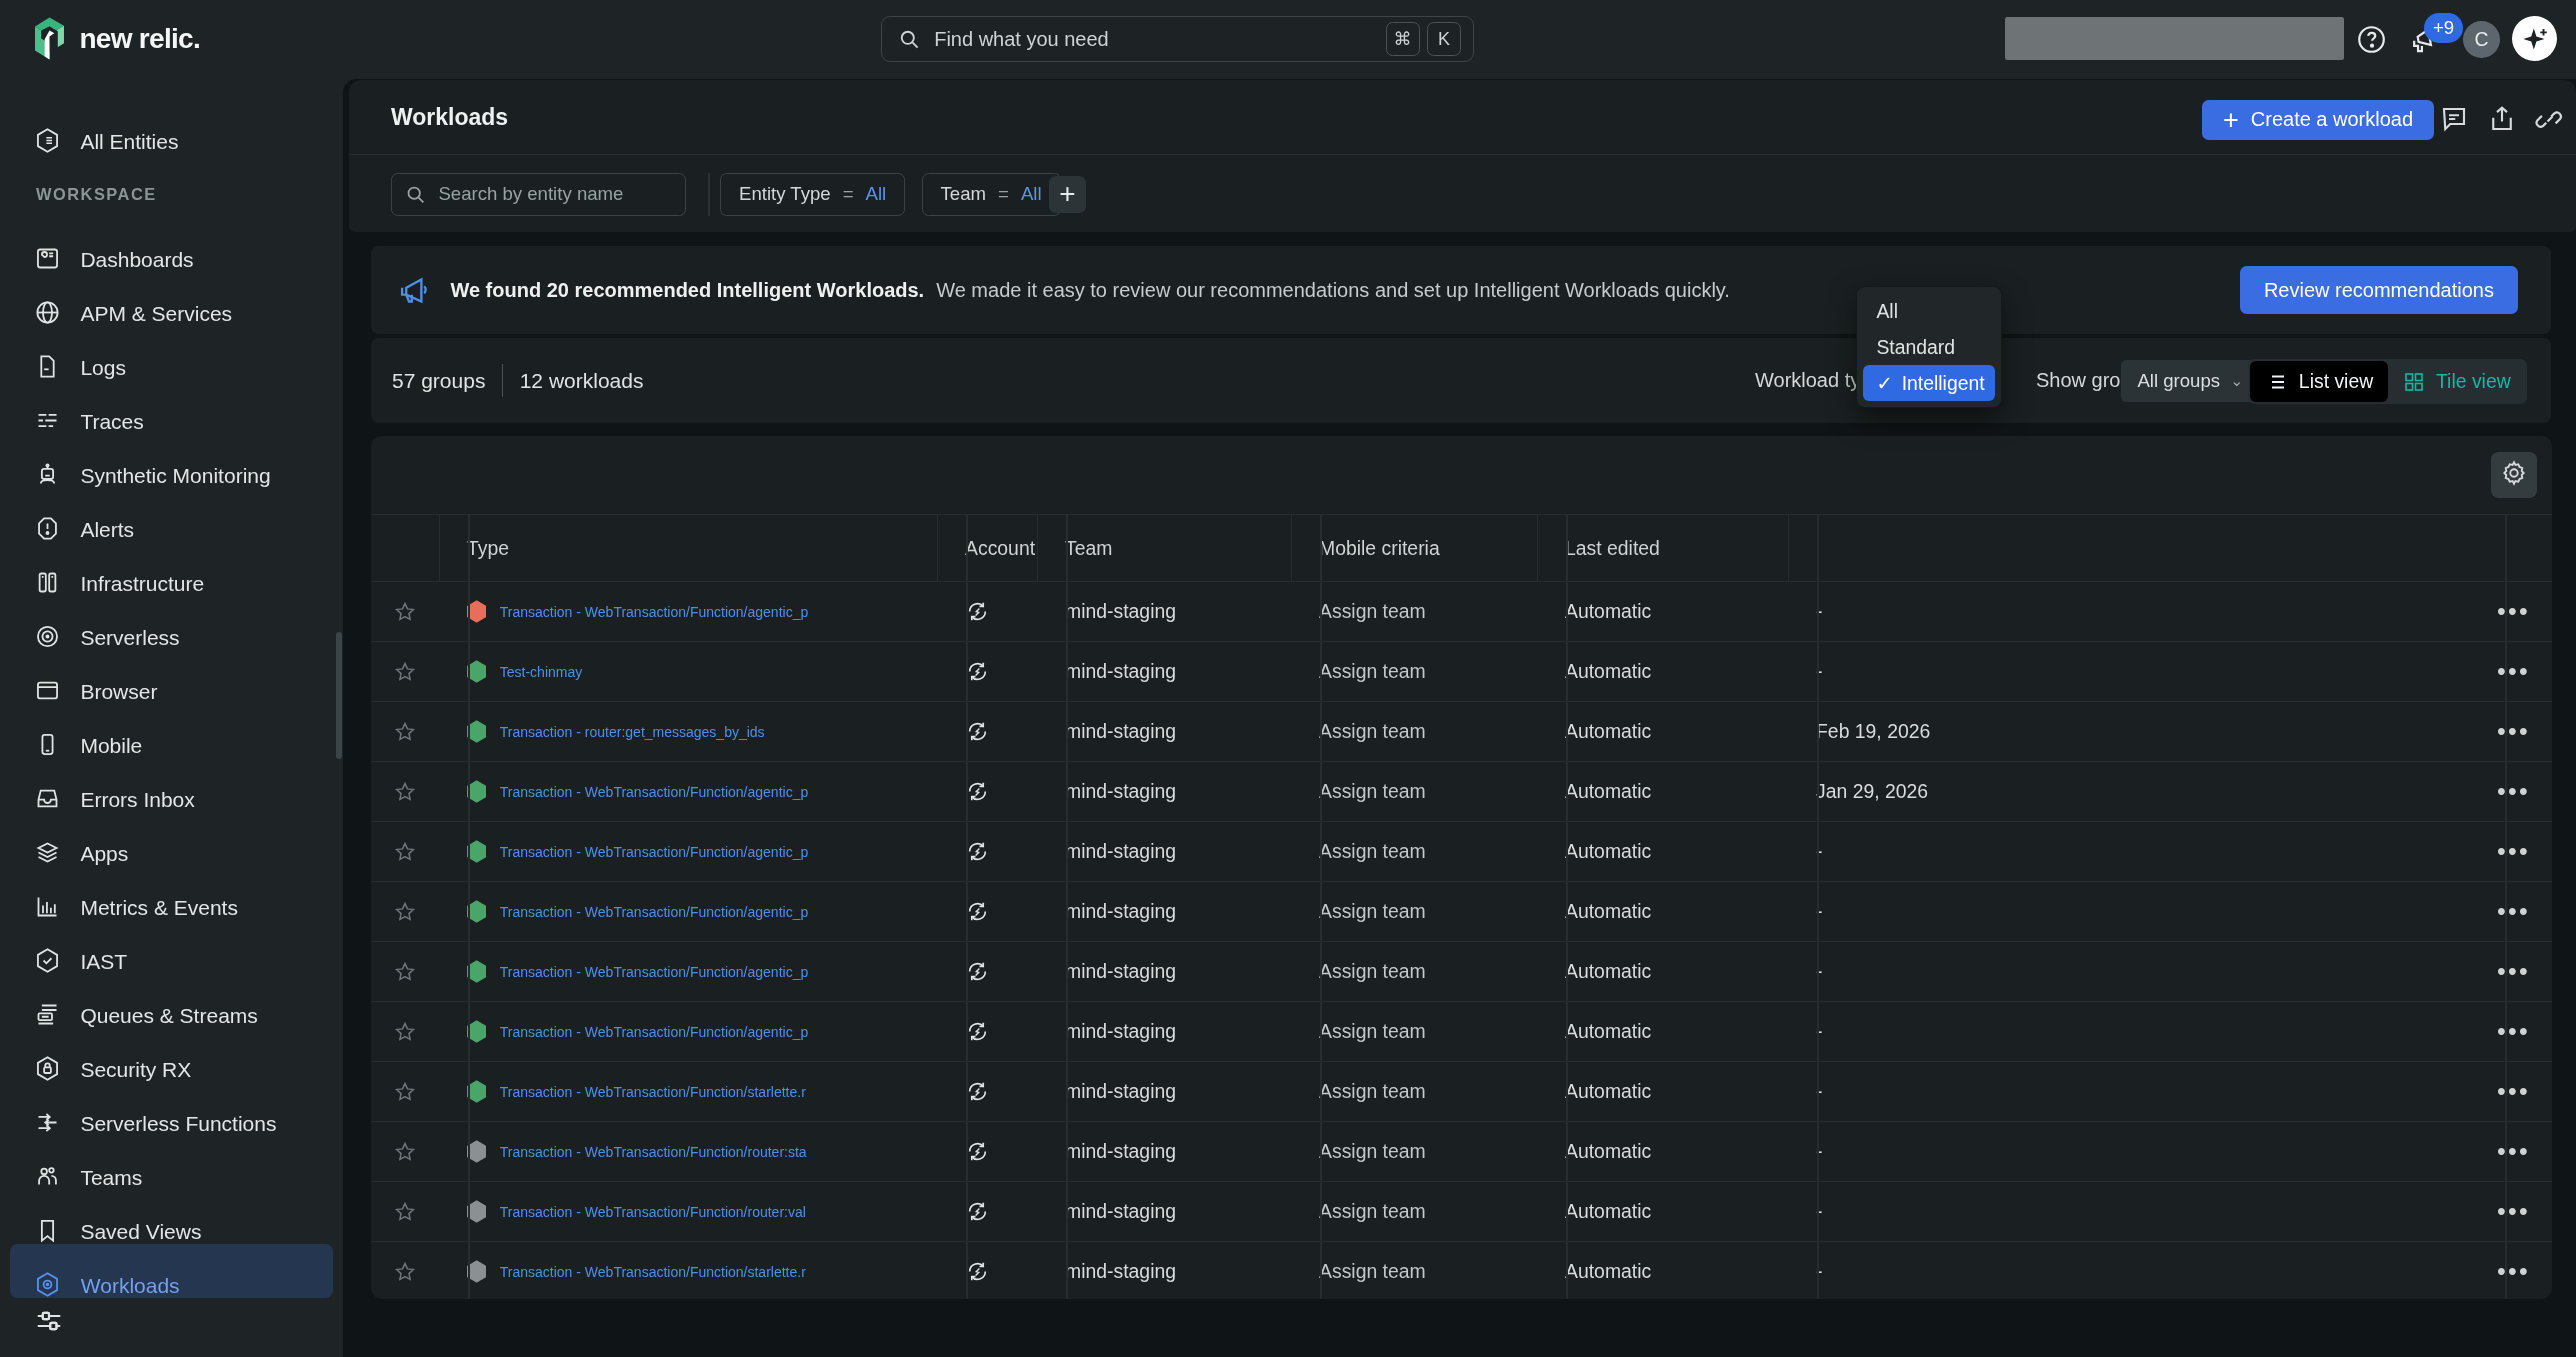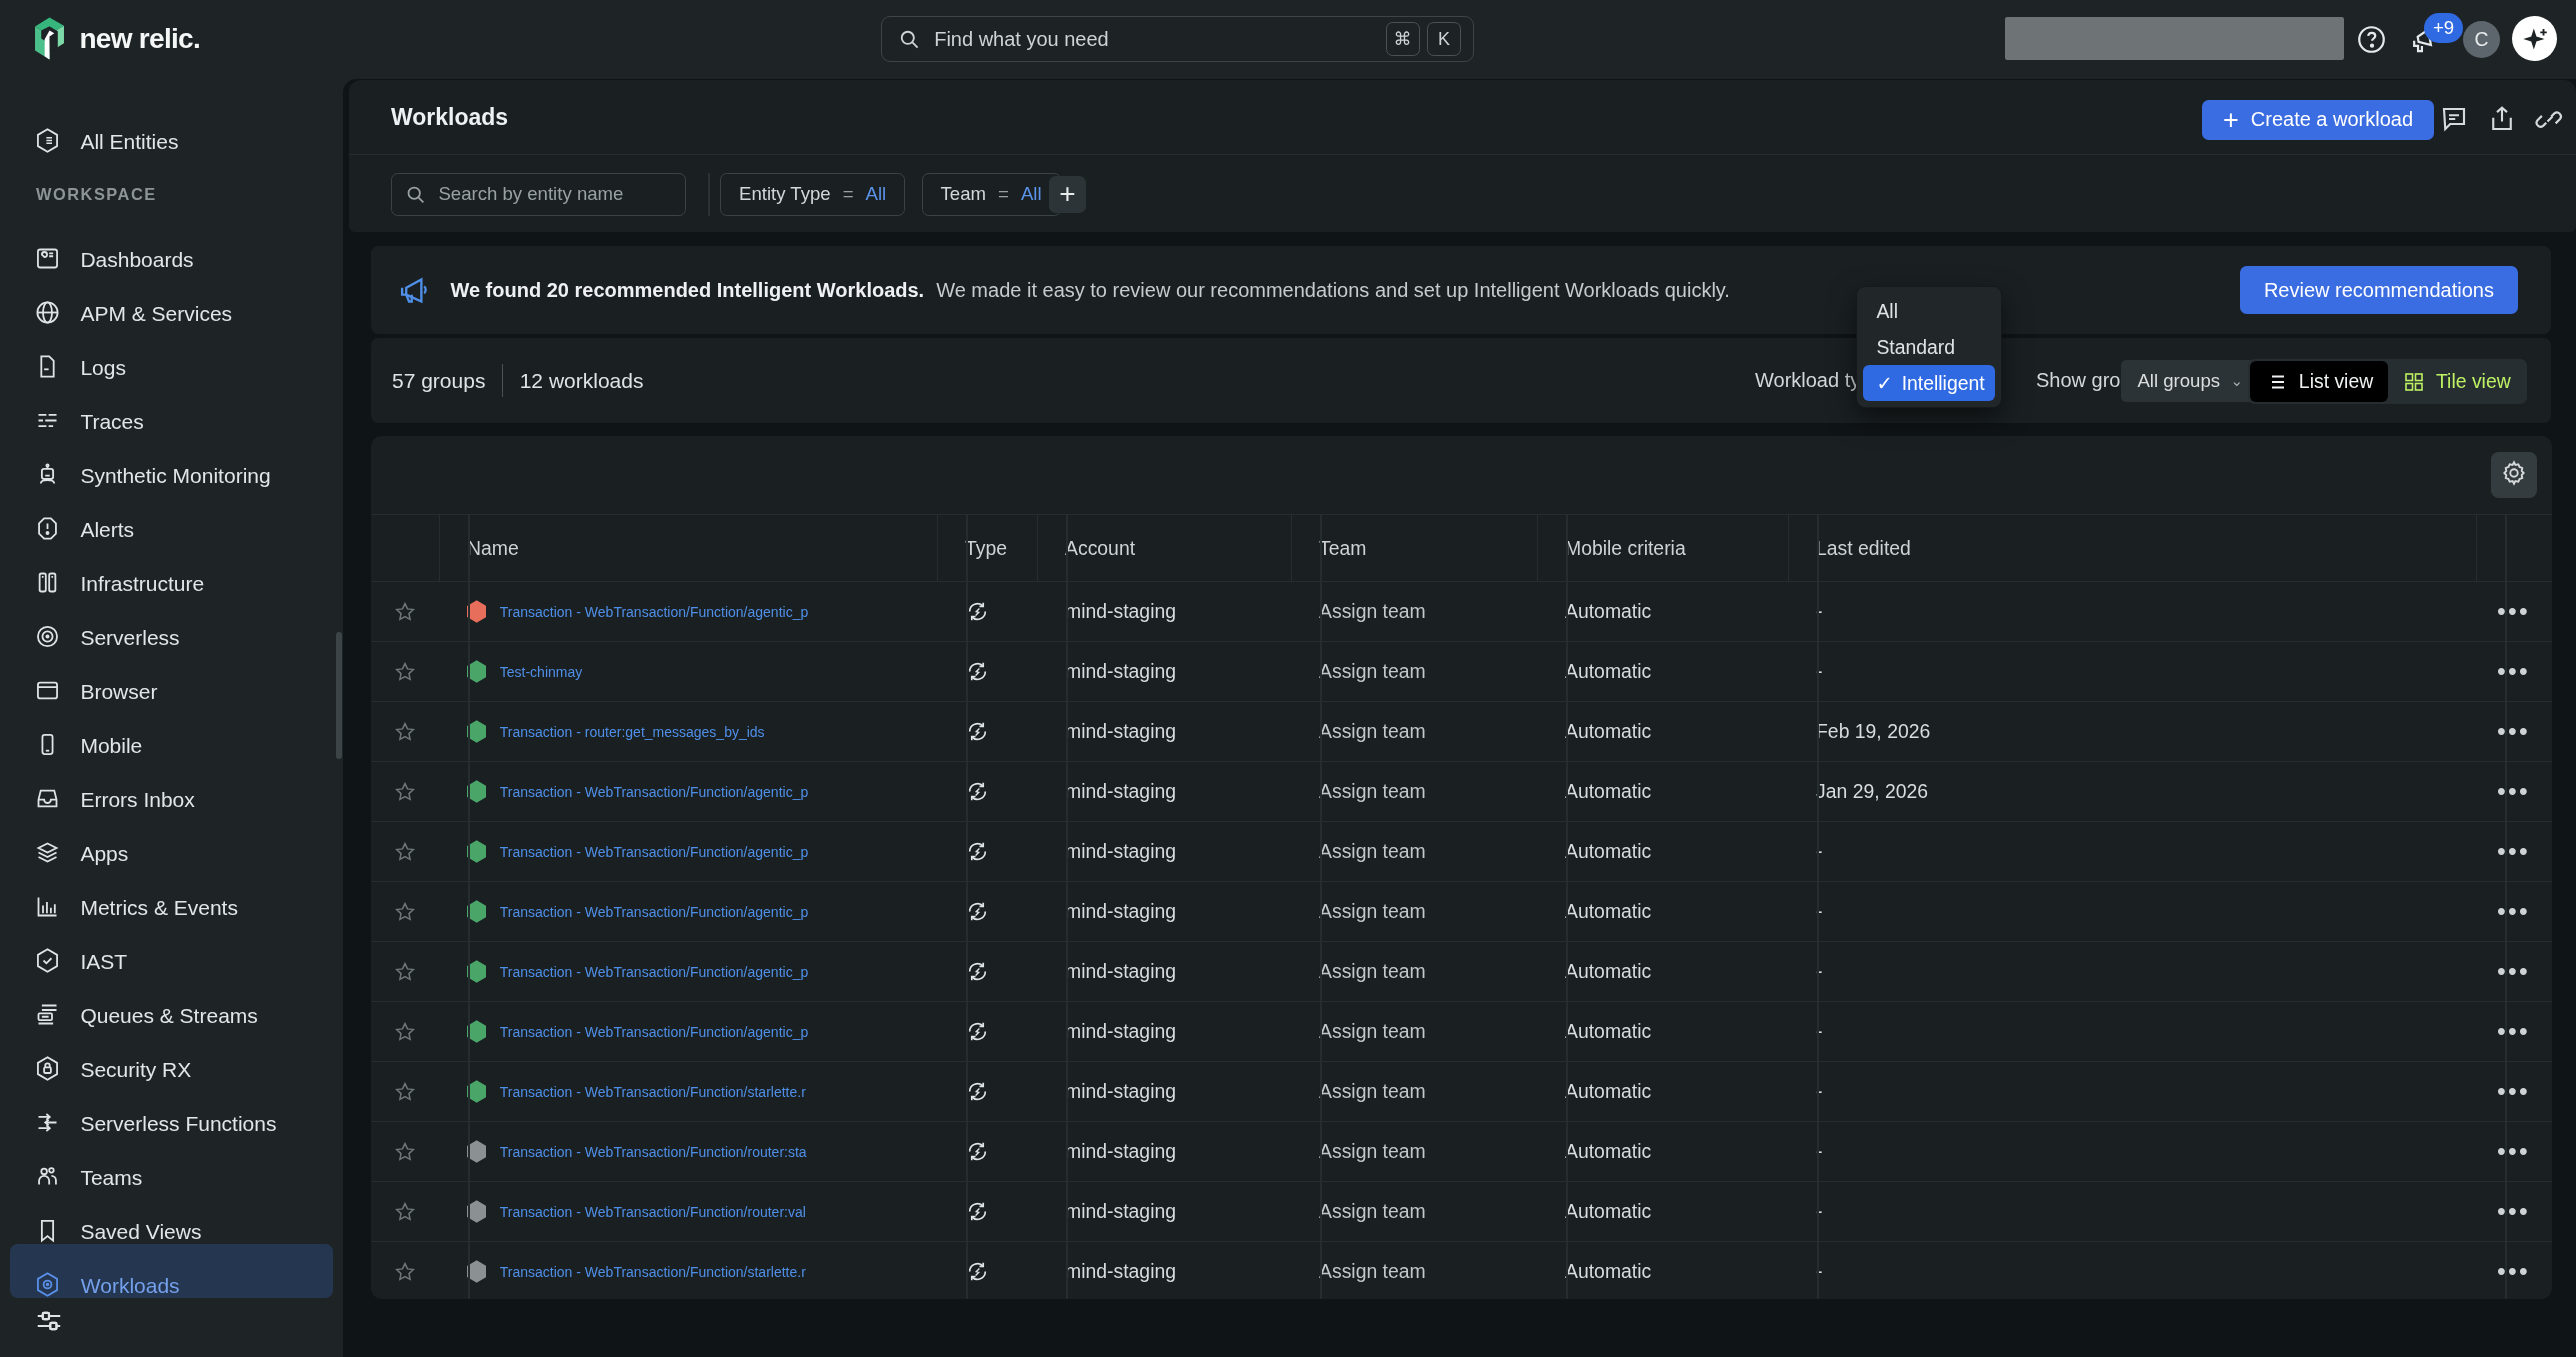--- a/index.html
+++ b/index.html
@@ -72,21 +72,21 @@
 
   .groupbar { left:28px; top:259px; width:2180px; height:85px; border-radius:7.5px; }
   .gb-summary { position:absolute; left:21px; top:0; height:85px; display:flex; align-items:center; gap:16.4px;
     font-size:21px; color:#dfe3e4; }
   .gb-vdiv { width:1.5px; height:33px; background:#4a5254; }
   .gb-label { position:absolute; top:0; height:85px; display:flex; align-items:center; font-size:20px; color:#d3d7d8; }
   .groupsel { position:absolute; left:1750px; top:22.4px; height:42px; background:#2c3336; border-radius:5.2px;
     display:flex; align-items:center; gap:10.4px; padding:0 16.4px; font-size:18.6px; color:#dcdfe0; cursor:pointer; }
   .viewtoggle { position:absolute; left:1877px; top:21px; width:279px; height:45px; background:#272e31; border-radius:6.7px;
     display:flex; padding:2.2px; }
-  .vseg { flex:1; display:flex; align-items:center; justify-content:center; gap:10.4px; font-size:19.4px; color:#bef264;
+  .vseg { flex:1; display:flex; align-items:center; justify-content:center; gap:10.4px; font-size:19.4px; color:#14b8a6;
     border-radius:6px; cursor:pointer; }
   .vseg.selected { background:#000000; color:#f0f2f3; }
 
   
   .menu { position:absolute; left:1513px; top:207px; width:146px; background:#212729; border-radius:9px;
     border:1.5px solid #15191b; box-shadow:0 10.4px 27px rgba(0,0,0,.55); z-index:20; padding:6px; }
   .menu-item { height:36px; display:flex; align-items:center; padding:0 13.4px; font-size:19.4px; color:#e0e3e4;
     border-radius:6px; cursor:pointer; }
   .menu-item.selected { background:#2f6ae3; color:#fff; gap:9px; }
 
@@ -520,21 +520,20 @@
             <svg width="28" height="28" viewBox="0 0 24 24" fill="none" stroke="currentColor" stroke-width="1.6">
               <circle cx="12" cy="12" r="3.2"></circle>
               <path d="M12 2.8l1.2 2.2 2.5-.5 1 2.3 2.4.9-.5 2.5 1.7 1.8-1.7 1.8.5 2.5-2.4.9-1 2.3-2.5-.5L12 21.2l-1.2-2.2-2.5.5-1-2.3-2.4-.9.5-2.5L3.7 12l1.7-1.8-.5-2.5 2.4-.9 1-2.3 2.5.5z"></path>
             </svg>
           </span>
         </div>
       </div>
       <div class="tgrid" id="tgrid">
           <div class="trow thead">
             <div></div>
-            <div>Name</div>
             <div>Type</div>
             <div>Account</div>
             <div>Team</div>
             <div>Mobile criteria</div>
             <div>Last edited</div>
             <div></div>
           </div>
           <div class="trow tr">
             <div class="cell-star">
               <svg width="24" height="24" viewBox="0 0 24 24" fill="none" stroke="currentColor" stroke-width="1.5">

